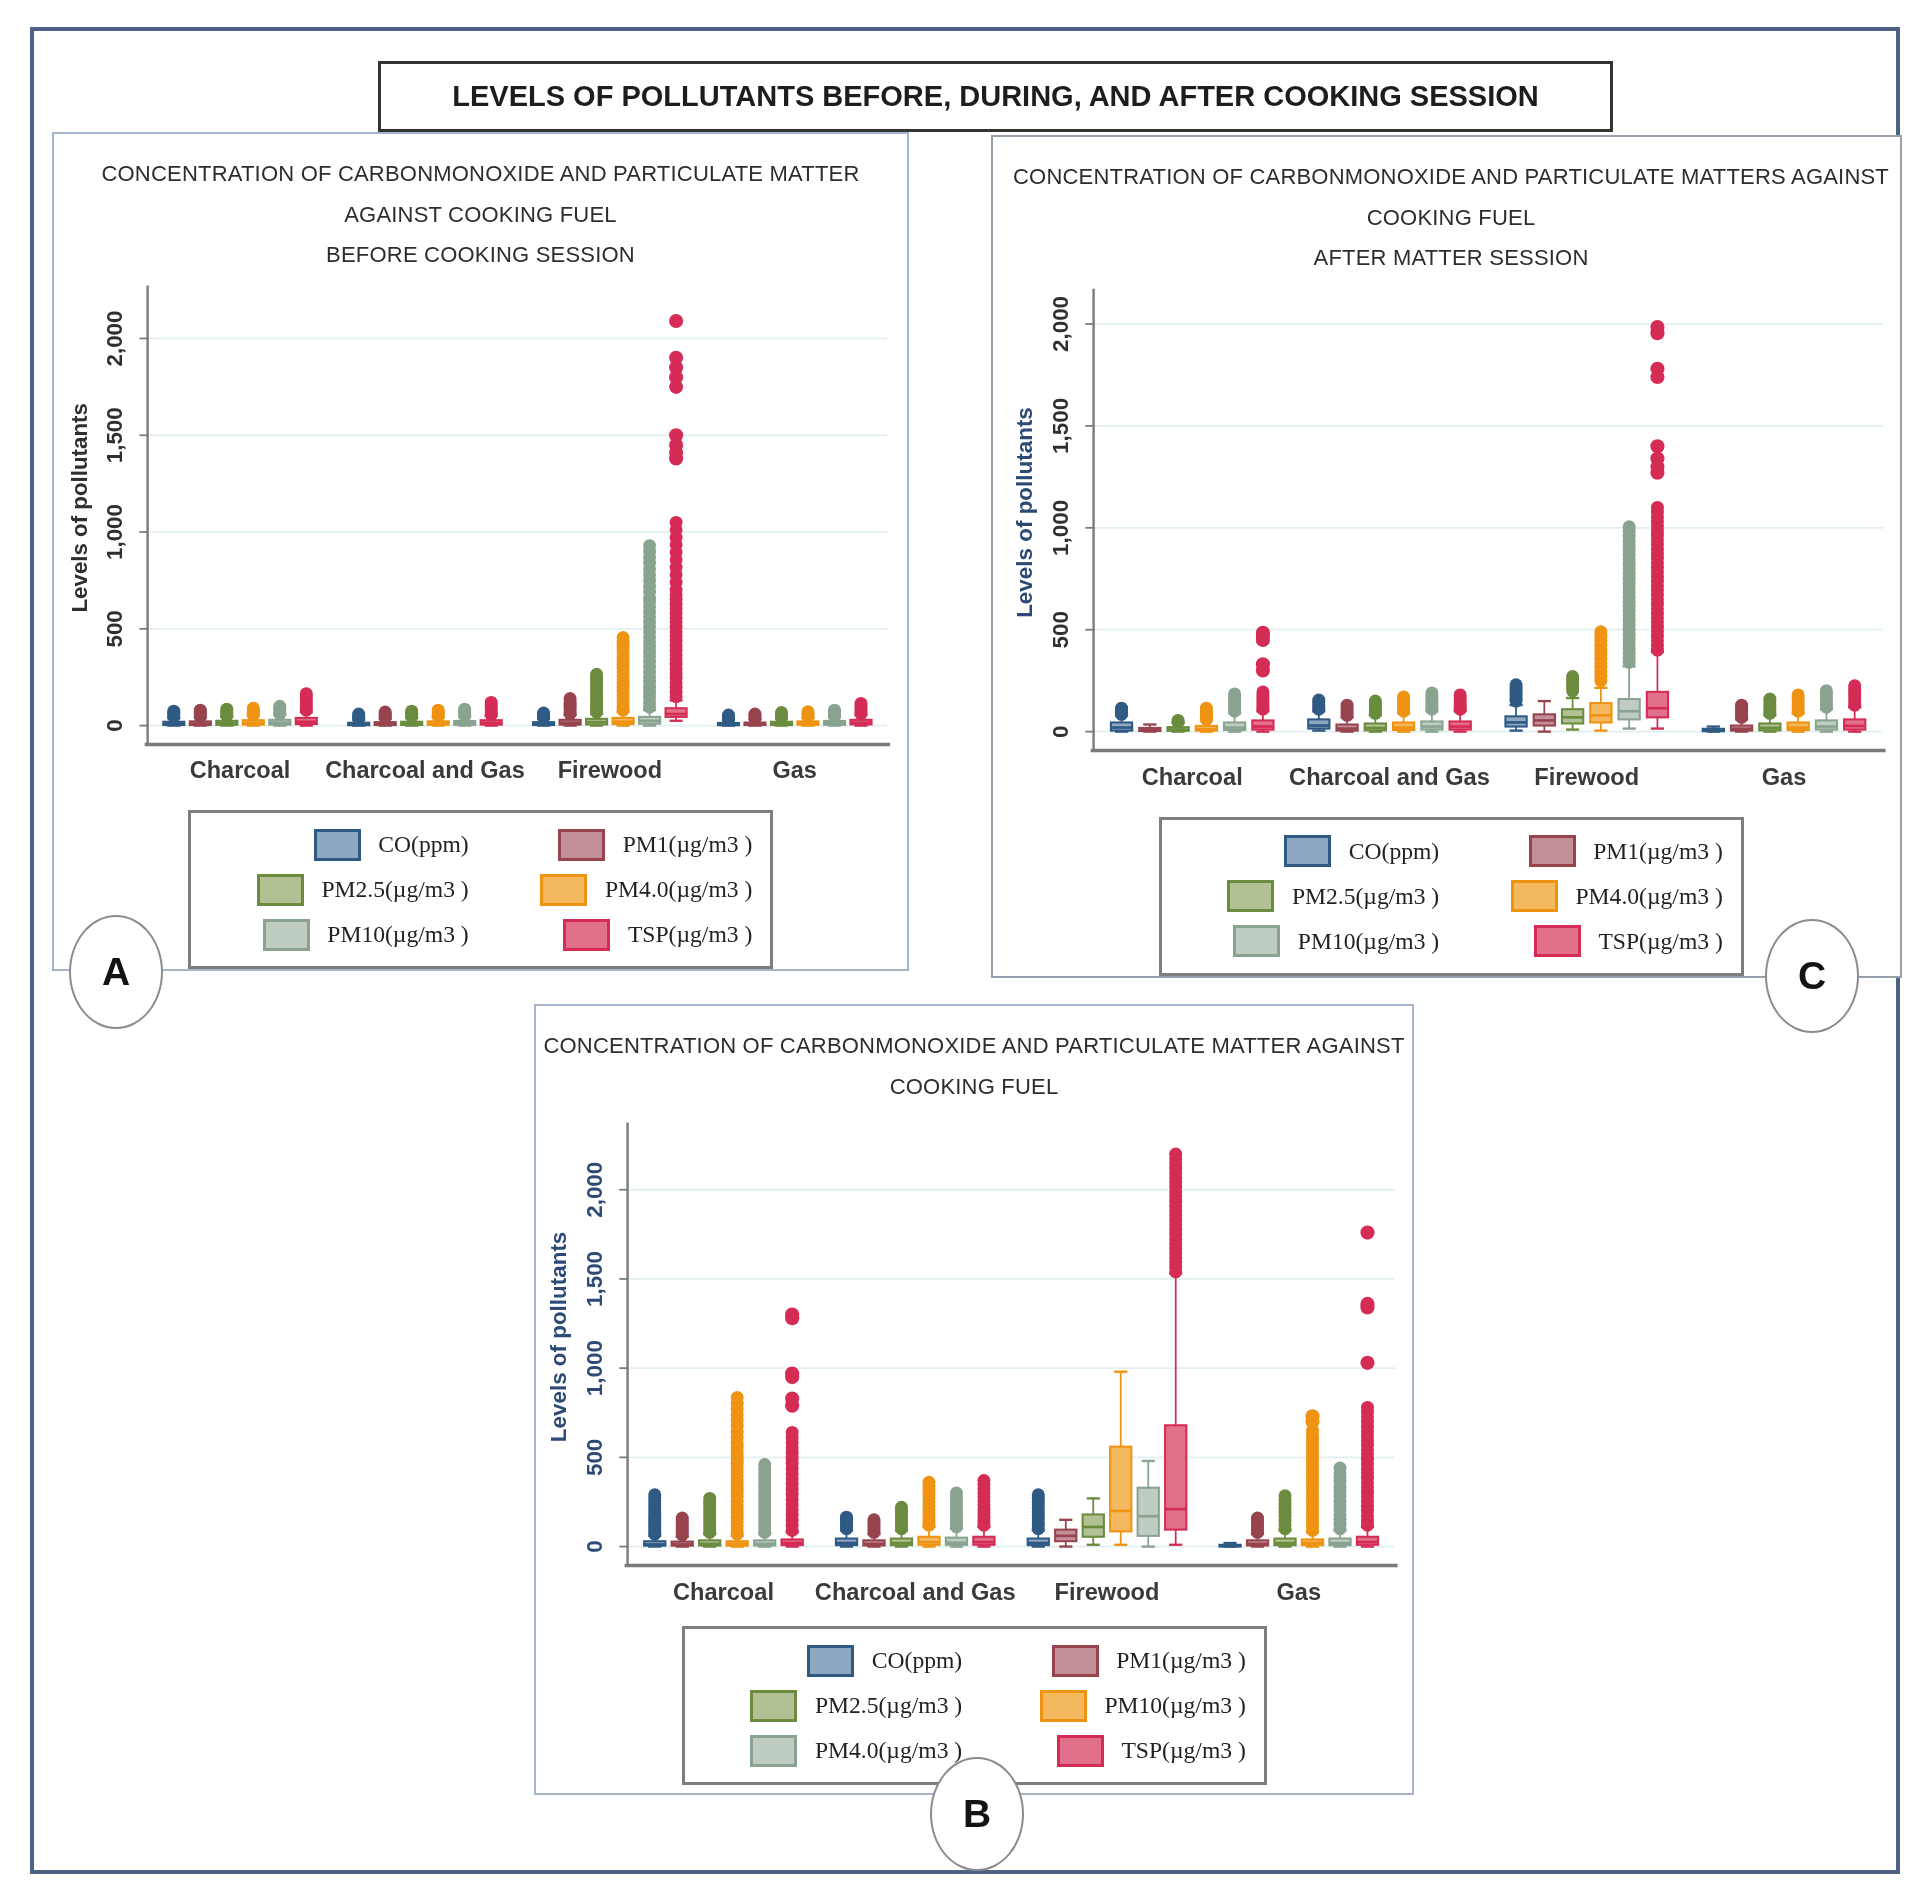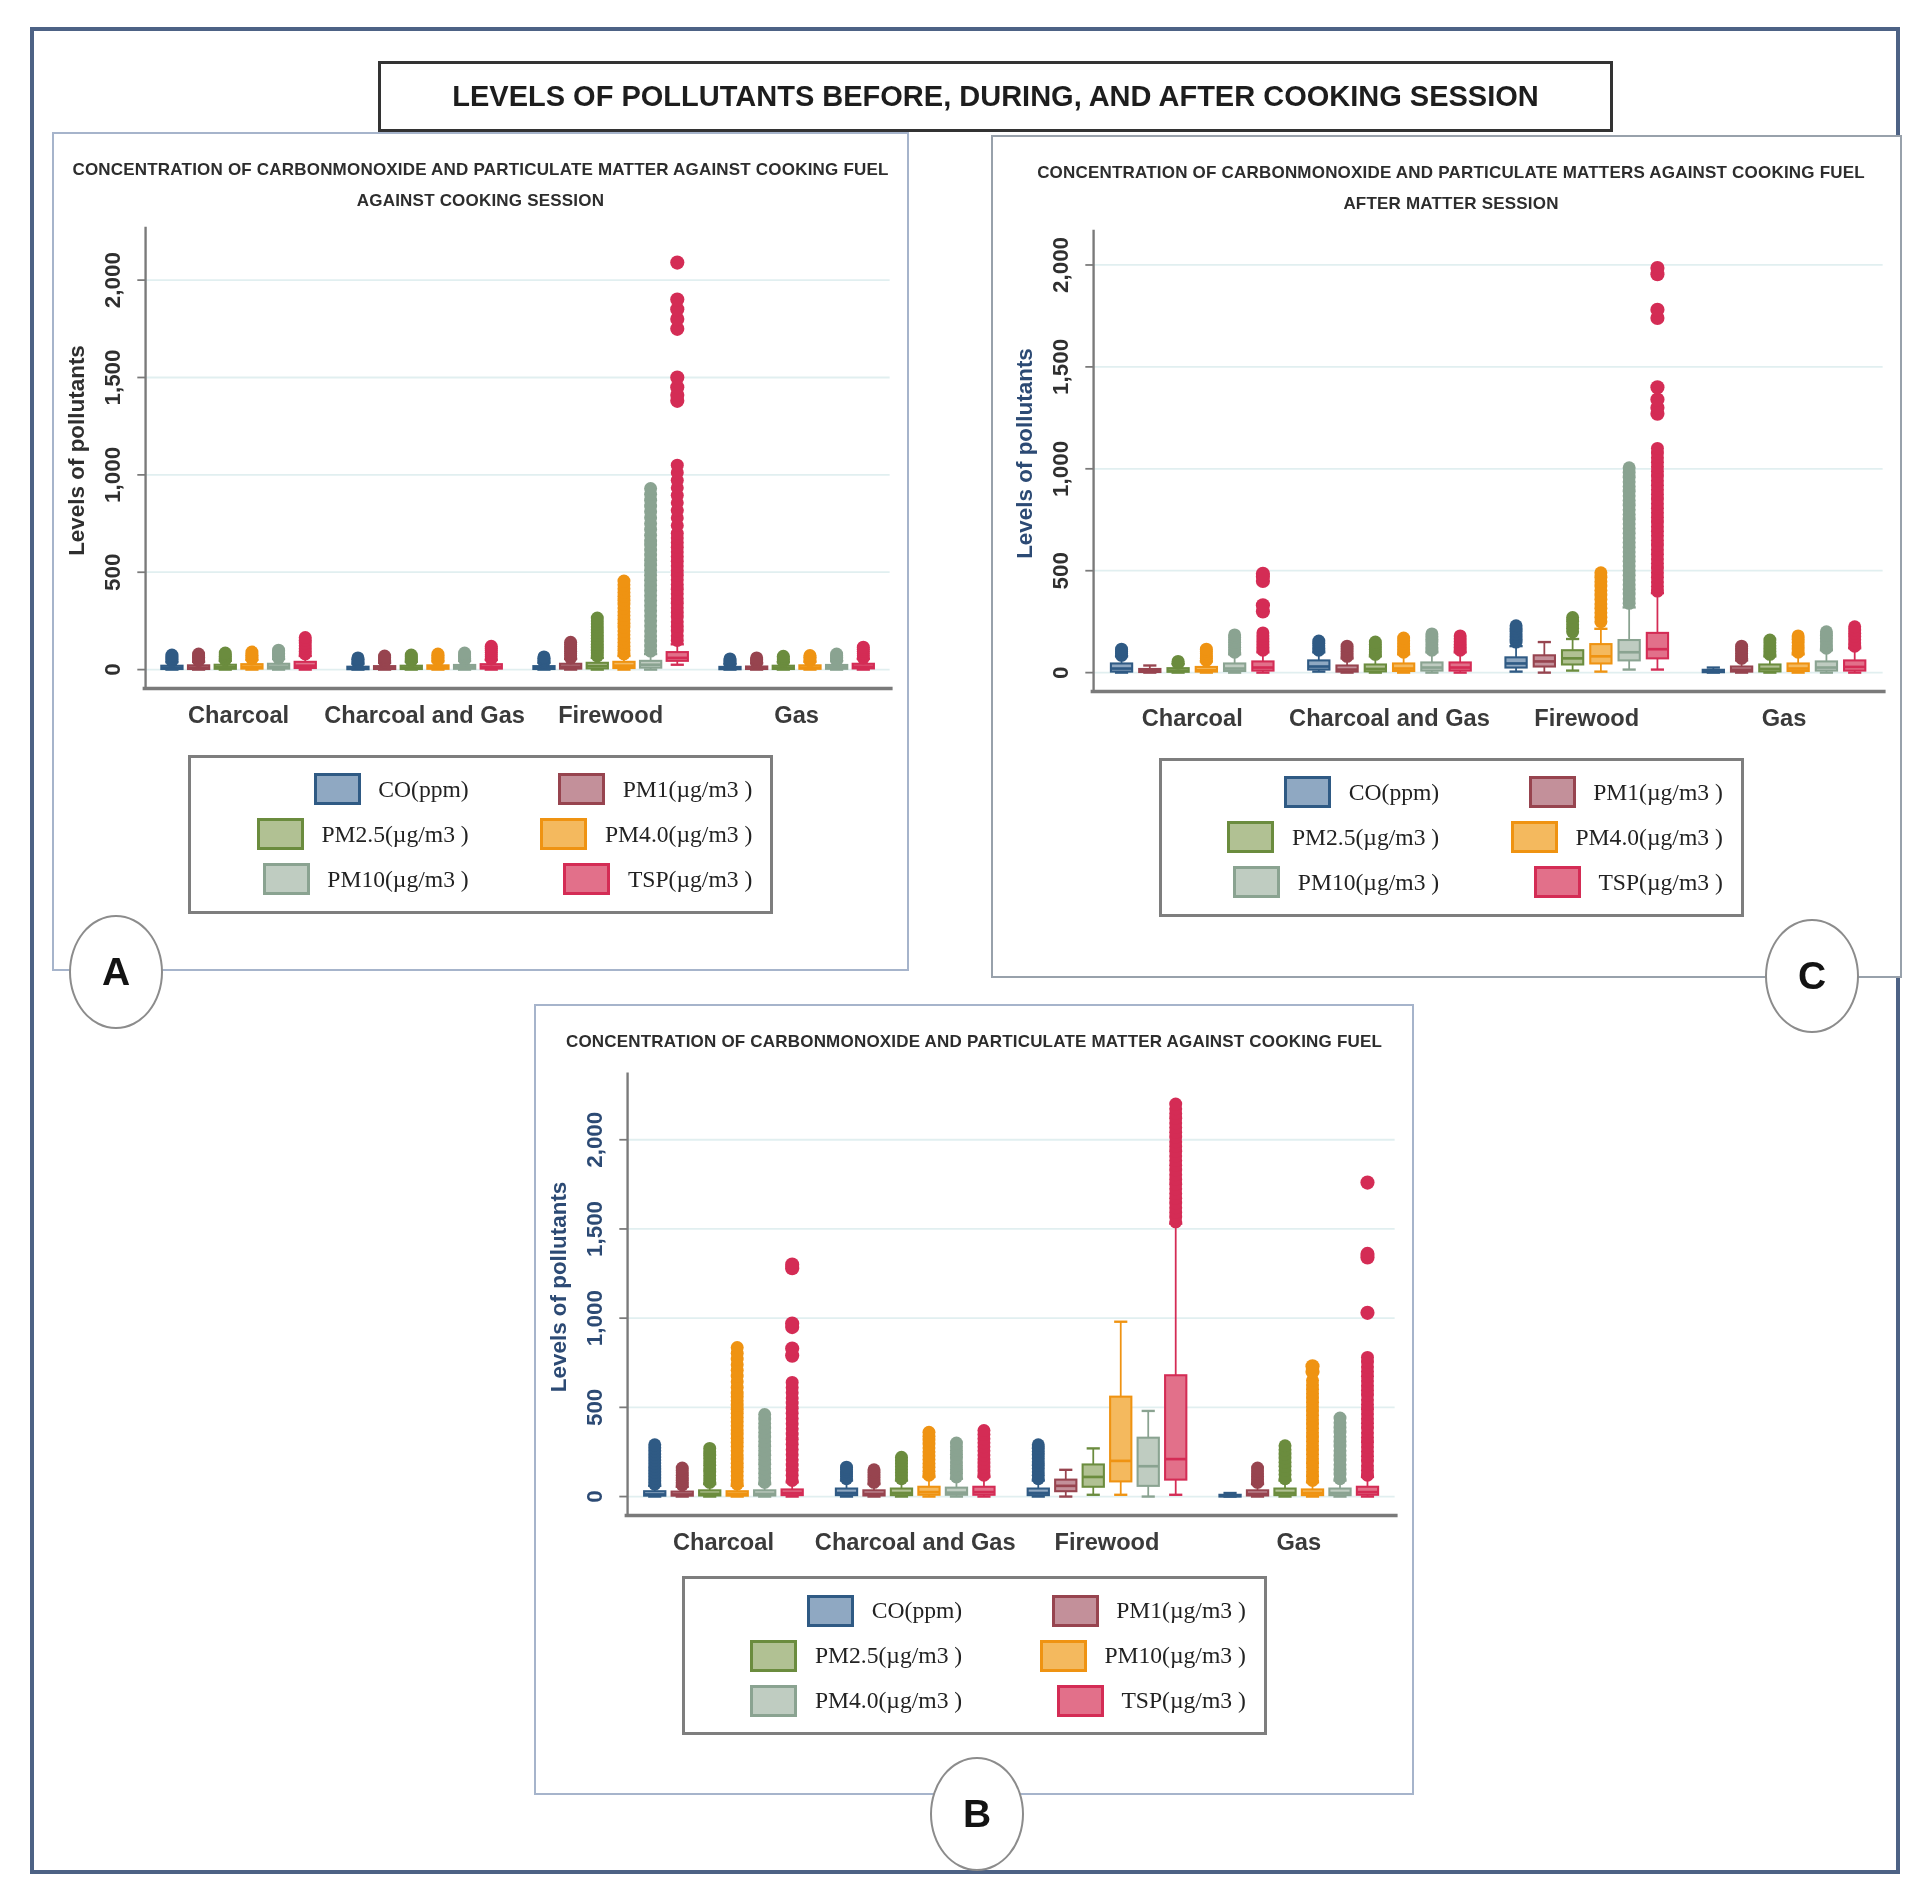--- a/index.html
+++ b/index.html
@@ -8,21 +8,21 @@
   .outer-frame{position:absolute;left:29.5px;top:27px;width:1862px;height:1839px;
     border:4.1px solid #4d6285;background:#ffffff;}
   .main-title-box{position:absolute;left:378px;top:61px;width:1229px;height:65px;
     border:3px solid #333333;background:#ffffff;display:flex;align-items:center;justify-content:center;}
   .main-title{font-size:29px;font-weight:bold;color:#1d1d1d;letter-spacing:0px;}
   .panel{position:absolute;background:#ffffff;display:flex;flex-direction:column;align-items:center;}
   .panel-a{left:52px;top:132px;width:853px;height:835px;border:2.4px solid #a6b4cb;}
   .panel-c{left:991px;top:135px;width:898px;height:839px;border:2.4px solid #98a1ab;padding-left:9px;}
   .panel-b{left:534px;top:1004px;width:876px;height:787px;border:2.4px solid #a6b4cb;}
   .panel-title{margin-top:20px;text-align:center;line-height:1.85;}
-  .panel-title .t1, .panel-title .t2{font-size:17px;font-weight:bold;color:#2d2d2d;letter-spacing:0.2px;}
+  .panel-title .t1, .panel-title .t2{font-size:22px;font-weight:normal;color:#2d2d2d;letter-spacing:0.2px;}
   svg.chart{display:block;}
   .legend{border:3px solid #7e7e7e;background:#ffffff;width:585px;
     display:grid;grid-template-columns:1fr 1fr;column-gap:23.6px;row-gap:13px;
     padding:15.4px 17.7px;box-sizing:border-box;margin-top:5.9px;}
   .legend-item{display:flex;align-items:center;justify-content:flex-end;gap:17.7px;font-family:Liberation Serif, serif;}
   .legend-swatch{width:47px;height:32px;box-sizing:border-box;border-style:solid;border-width:3px;flex:0 0 auto;}
   .legend-label{font-size:23.6px;color:#222222;white-space:pre;}
   .badge{position:absolute;width:90px;height:110px;background:#ffffff;border:2.4px solid #8c8c8c;
     border-radius:50%;display:flex;align-items:center;justify-content:center;z-index:6;}
   .badge span{font-size:39px;font-weight:bold;color:#131313;}
@@ -33,21 +33,21 @@
 <div class="page">
   <div class="outer-frame"></div>
 
   <div class="main-title-box">
     <span class="main-title">LEVELS OF POLLUTANTS BEFORE, DURING, AND AFTER COOKING SESSION</span>
   </div>
 
   <div class="panel panel-a">
     <div class="panel-title">
       <div class="t1">CONCENTRATION OF CARBONMONOXIDE AND PARTICULATE MATTER AGAINST COOKING FUEL</div>
-      <div class="t2">AGAINST COOKING SESSION</div>
+      <div class="t2">BEFORE COOKING SESSION</div>
     </div>
     <svg class="chart" width="848" height="532" viewBox="0 0 1436 900">
         <g>
           <line x1="150" y1="766" x2="1410" y2="766" stroke="#e1eff0" stroke-width="3"></line>
           <line x1="150" y1="601.1111111111111" x2="1410" y2="601.1111111111111" stroke="#e1eff0" stroke-width="3"></line>
           <line x1="150" y1="436.22222222222223" x2="1410" y2="436.22222222222223" stroke="#e1eff0" stroke-width="3"></line>
           <line x1="150" y1="271.3333333333333" x2="1410" y2="271.3333333333333" stroke="#e1eff0" stroke-width="3"></line>
           <line x1="150" y1="106.44444444444446" x2="1410" y2="106.44444444444446" stroke="#e1eff0" stroke-width="3"></line>
         </g>
         <g>

